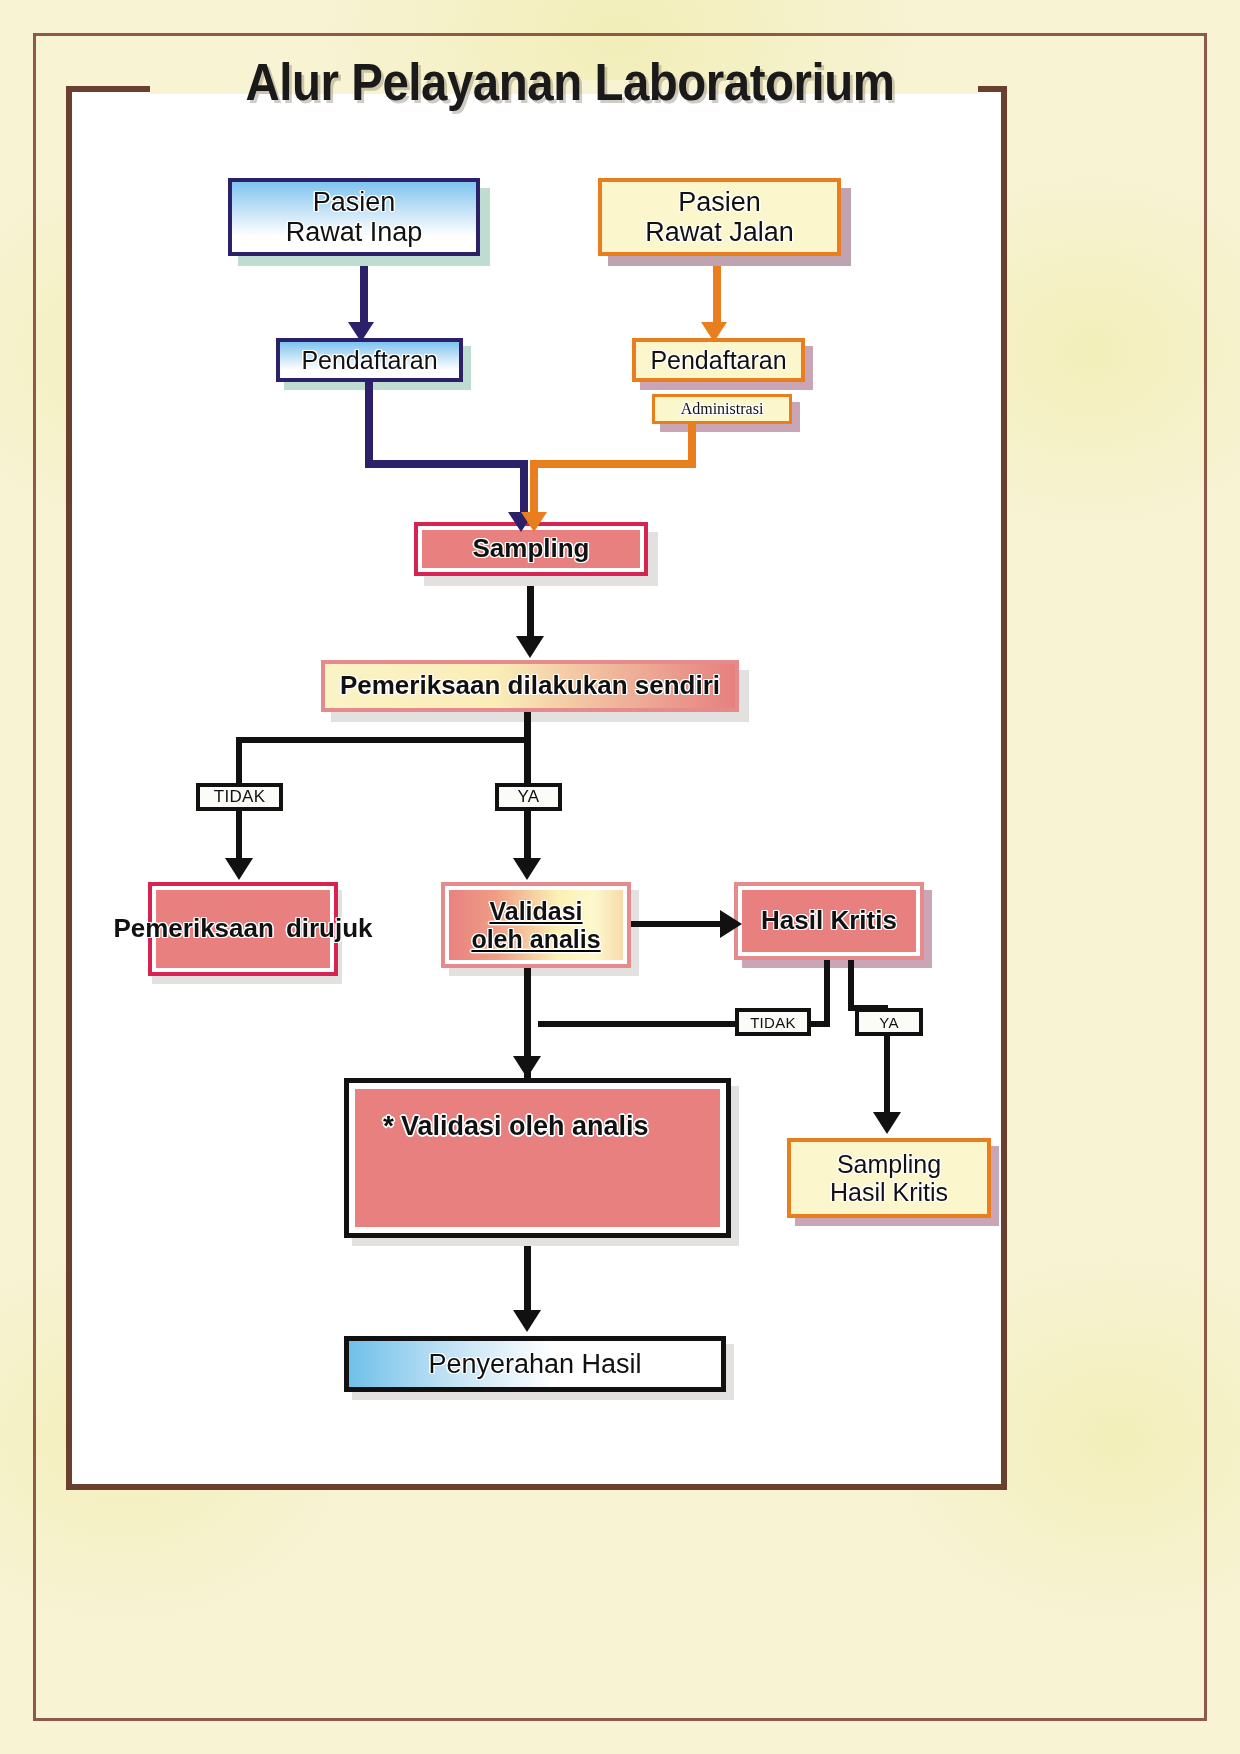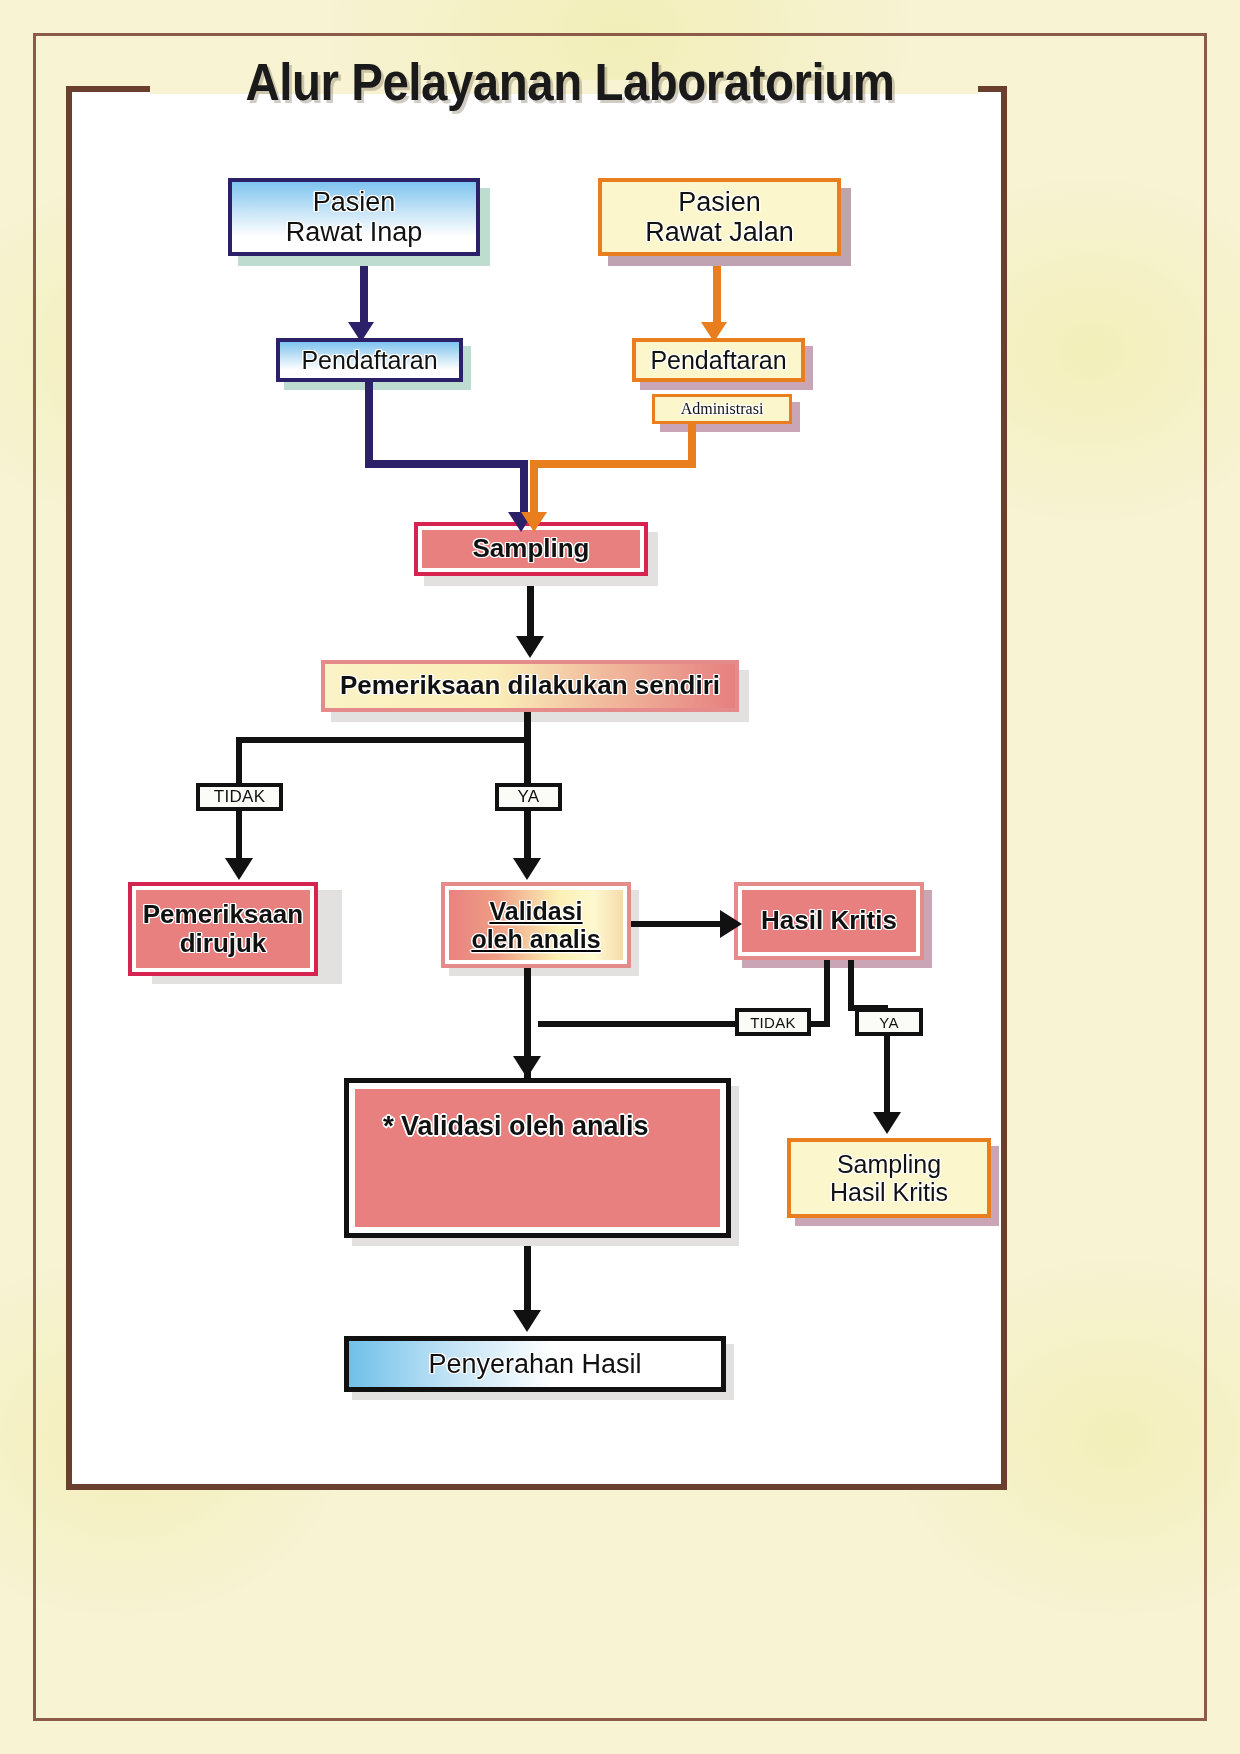--- a/index.html
+++ b/index.html
@@ -226,21 +226,21 @@
   </div>
   <div class="arrow down black" style="left:225px;top:858px;"></div>
 
   <div class="ln black" style="left:524px;top:737px;width:7px;height:130px;"></div>
   <div class="chip" style="left:495px;top:783px;width:67px;height:28px;">
     <span>YA</span>
   </div>
   <div class="arrow down black" style="left:513px;top:858px;"></div>
 
   <div class="shadow gray-shadow" style="left:152px;top:890px;width:190px;height:94px;"></div>
-  <div class="node salmon-box" style="left:128px;top:882px;width:190px;height:94px;flex-direction:column;">
+  <div class="node salmon-box" style="left:148px;top:882px;width:190px;height:94px;flex-direction:row;">
     <span class="lbl" style="font-size:26px;font-weight:bold;">Pemeriksaan</span>
     <span class="lbl" style="font-size:26px;font-weight:bold;">dirujuk</span>
   </div>
 
   <div class="shadow gray-shadow" style="left:449px;top:890px;width:190px;height:86px;"></div>
   <div class="node grad-valid" style="left:441px;top:882px;width:190px;height:86px;flex-direction:column;">
     <span class="lbl" style="font-size:25px;font-weight:bold;">Validasi</span>
     <span class="lbl" style="font-size:25px;font-weight:bold;">oleh analis</span>
   </div>
 

